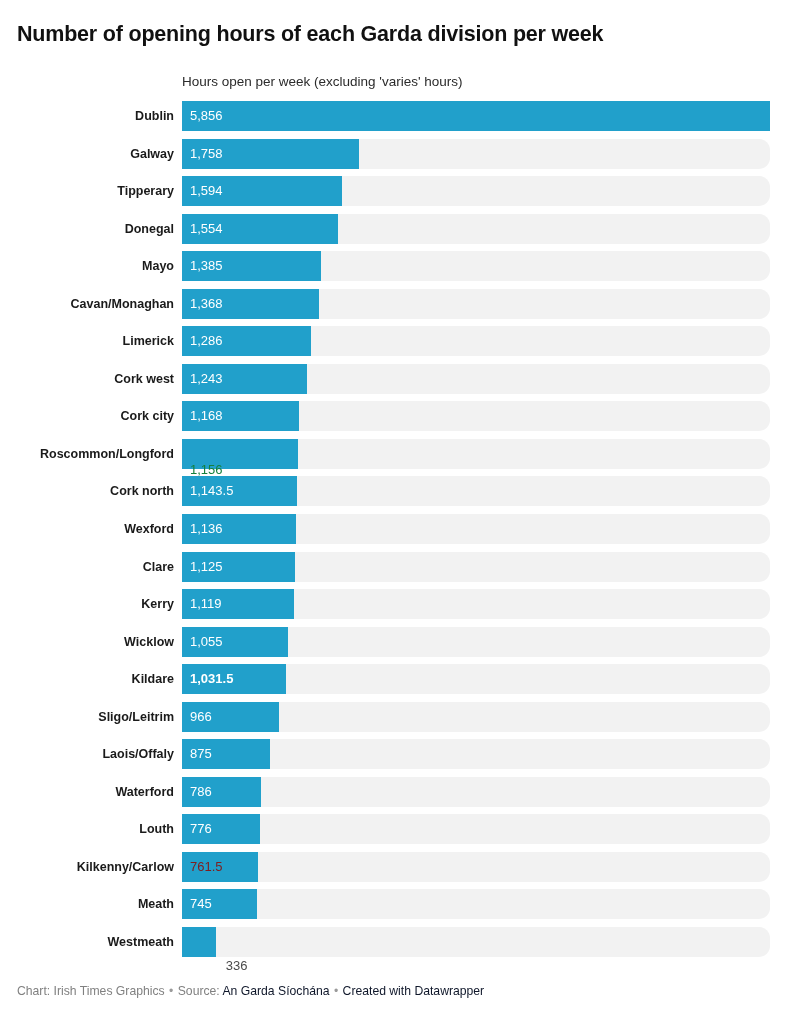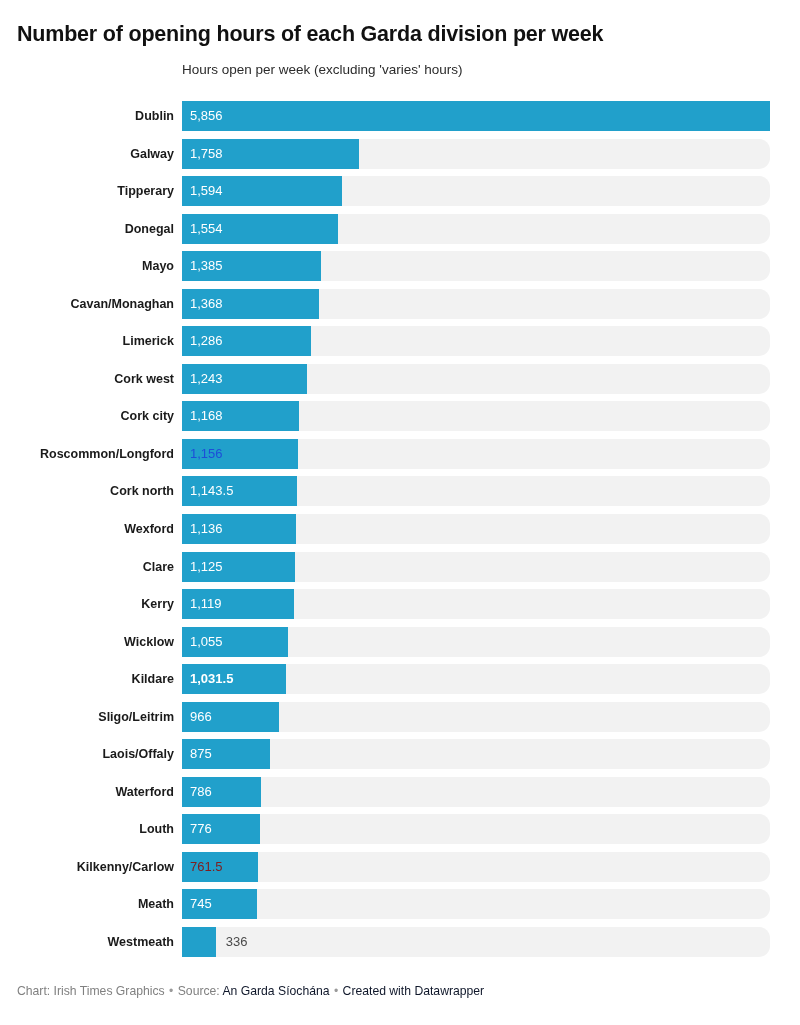--- a/index.html
+++ b/index.html
@@ -29,21 +29,21 @@
     letter-spacing: -0.2px;
     color: #111111;
     padding: 22px 0 0 17px;
     line-height: 1.15;
     white-space: nowrap;
   }
 
   .chart-subtitle {
     position: absolute;
     left: 182px;
-    top: 62px;
+    top: 74px;
     font-size: 13.5px;
     color: #2b2b2b;
     font-weight: normal;
     line-height: 1.2;
   }
 
   .rows {
     position: absolute;
     left: 0;
     top: 101px;
@@ -98,20 +98,21 @@
     white-space: nowrap;
   }
 
   .bar-value.inside {
     left: 8px;
     color: #ffffff;
   }
 
   .bar-value.outside {
     color: #4a4a4a;
+    margin-top: 24px;
   }
 
   .chart-footer {
     position: absolute;
     left: 17px;
     top: 984px;
     font-size: 12.2px;
     color: #808080;
     white-space: nowrap;
     line-height: 1.3;
@@ -195,21 +196,21 @@
         <div class="row-label">Cork city</div>
         <div class="track">
           <div class="bar" style="width: 117.28px; background: rgb(33, 160, 203);"></div>
           <div class="bar-value inside" style="color: rgb(255, 255, 255);">1,168</div>
         </div>
       </div>
       <div class="row">
         <div class="row-label">Roscommon/Longford</div>
         <div class="track">
           <div class="bar" style="width: 116.07px; background: rgb(33, 160, 203);"></div>
-          <div class="bar-value inside" style="color: #1d4ed8;">1,156</div>
+          <div class="bar-value inside" style="color: #15803d; margin-top: 16px;">1,156</div>
         </div>
       </div>
       <div class="row">
         <div class="row-label">Cork north</div>
         <div class="track">
           <div class="bar" style="width: 114.82px; background: rgb(33, 160, 203);"></div>
           <div class="bar-value inside" style="color: rgb(255, 255, 255);">1,143.5</div>
         </div>
       </div>
       <div class="row">

